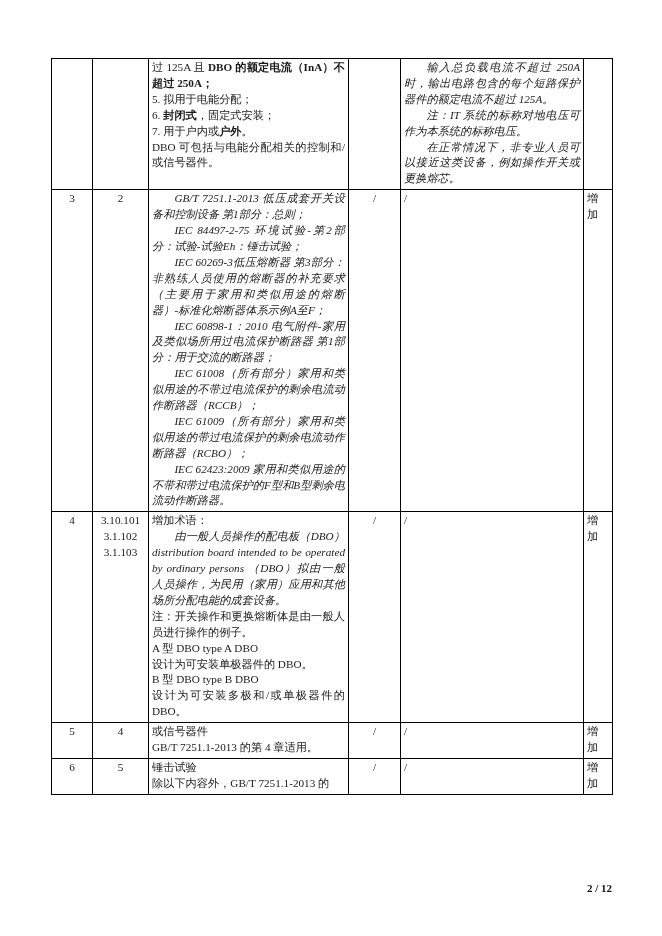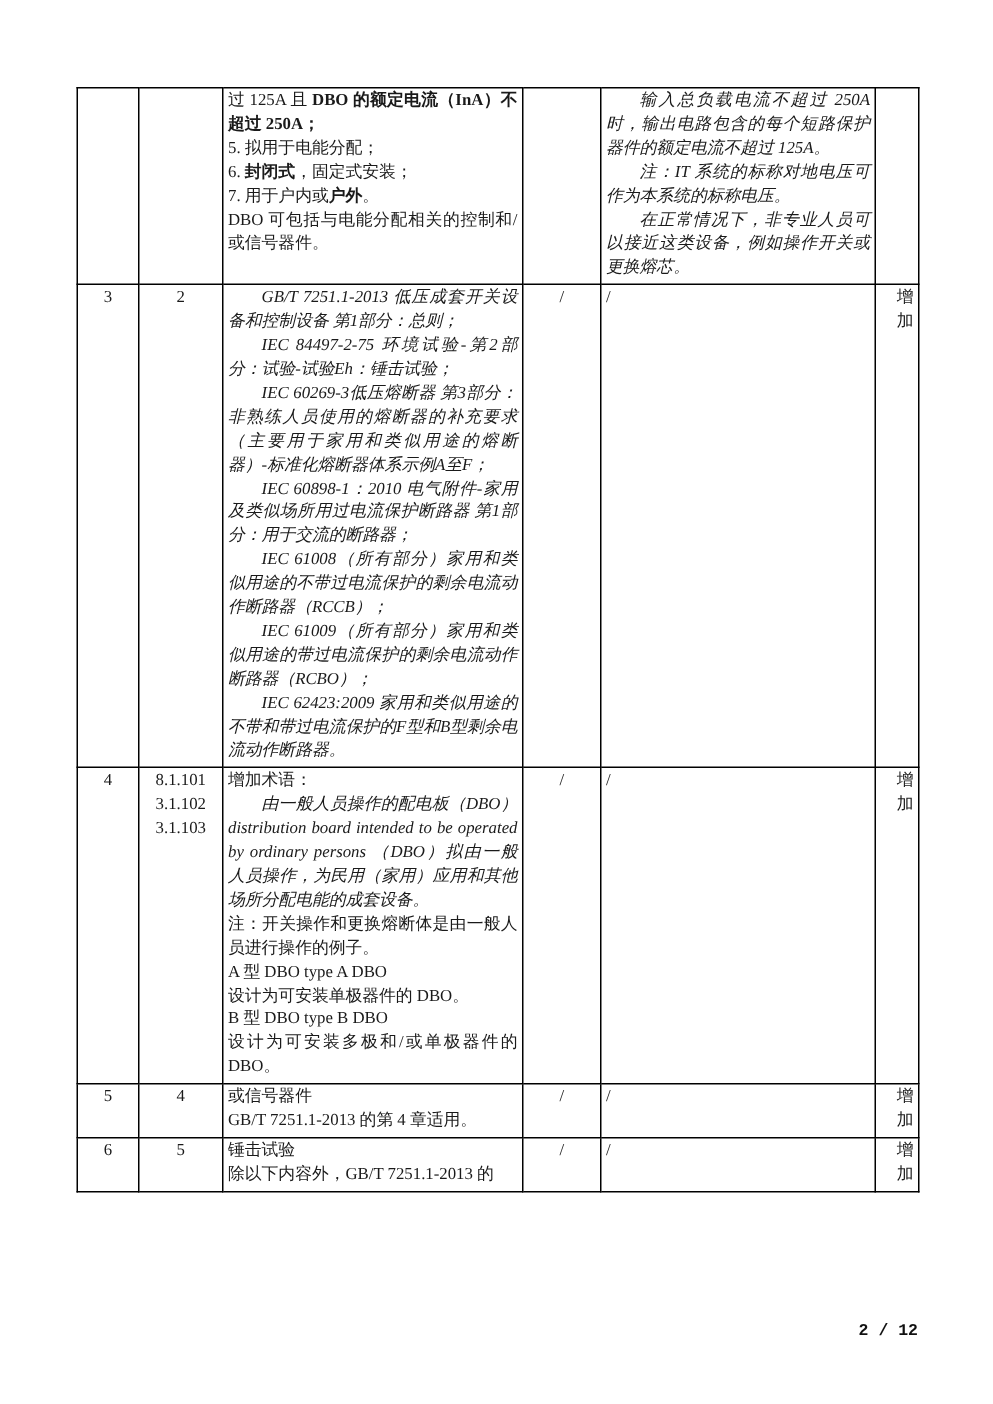--- a/index.html
+++ b/index.html
@@ -64,21 +64,21 @@
     color: #555;
   }
   td.slash-cell-left {
     text-align: left;
     vertical-align: middle;
     font-size: 11.5px;
     padding-left: 6px;
     color: #555;
   }
   td.action-cell {
-    text-align: right;
+    text-align: left;
     vertical-align: middle;
     font-size: 11.2px;
     padding-left: 1px;
     padding-right: 1px;
   }
   td.body-cell {
     text-align: justify;
     text-justify: inter-ideograph;
   }
   td.body-cell p {
@@ -88,21 +88,21 @@
   p.just { text-align: justify; text-justify: inter-ideograph; }
   .b { font-weight: bold; }
   .pagenum {
     position: absolute;
     left: 0;
     top: 882px;
     width: 612px;
     text-align: right;
     font-size: 11px;
     font-weight: bold;
-    font-family: Liberation Mono, monospace;
+    font-family: Liberation Serif, serif;
     color: #111;
   }
 </style>
 </head>
 <body>
 
 <div class="page">
 
   <table class="doc-table">
     <colgroup>
@@ -147,21 +147,21 @@
           <p class="ind just"><span>IEC 62423:2009 家用和类似用途的不带和带过电流保护的F型和B型剩余电流动作断路器。</span></p>
         </td>
         <td class="slash-cell">/</td>
         <td class="slash-cell-left">/</td>
         <td class="action-cell">增加</td>
       </tr>
 
       <tr>
         <td class="num-cell">4</td>
         <td class="clause-cell">
-          <div>8.1.101</div>
+          <div>3.10.101</div>
           <div>3.1.102</div>
           <div>3.1.103</div>
         </td>
         <td class="body-cell">
           <p class="just"><span>增加术语：</span></p>
           <p class="ind just"><span>由一般人员操作的配电板（DBO） distribution board intended to be operated by ordinary persons （DBO）拟由一般人员操作，为民用（家用）应用和其他场所分配电能的成套设备。</span></p>
           <p class="just"><span>注：开关操作和更换熔断体是由一般人员进行操作的例子。</span></p>
           <p class="just"><span>A 型 DBO type A DBO</span></p>
           <p class="just"><span>设计为可安装单极器件的 DBO。</span></p>
           <p class="just"><span>B 型 DBO type B DBO</span></p>

